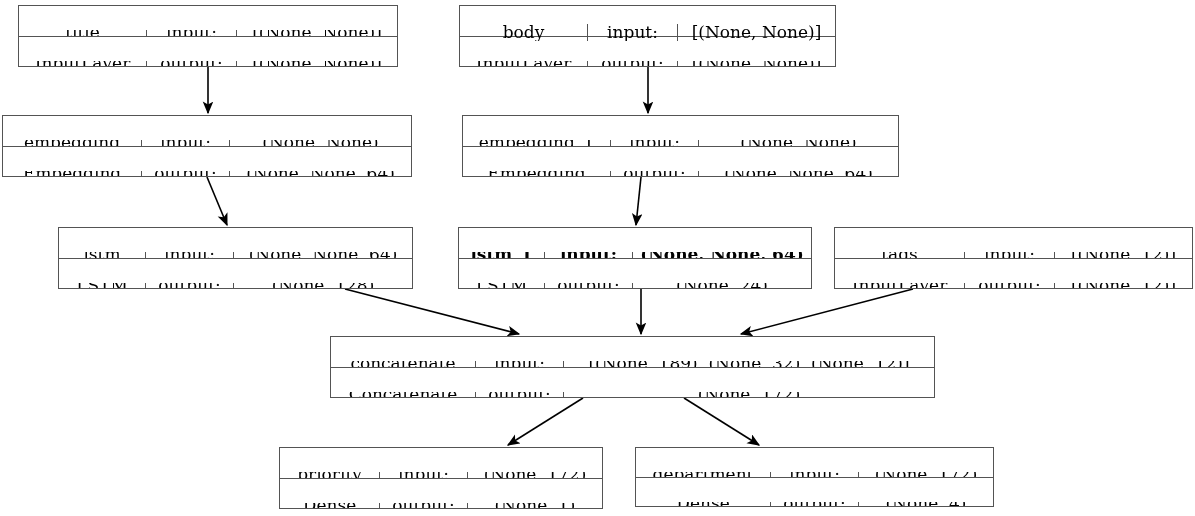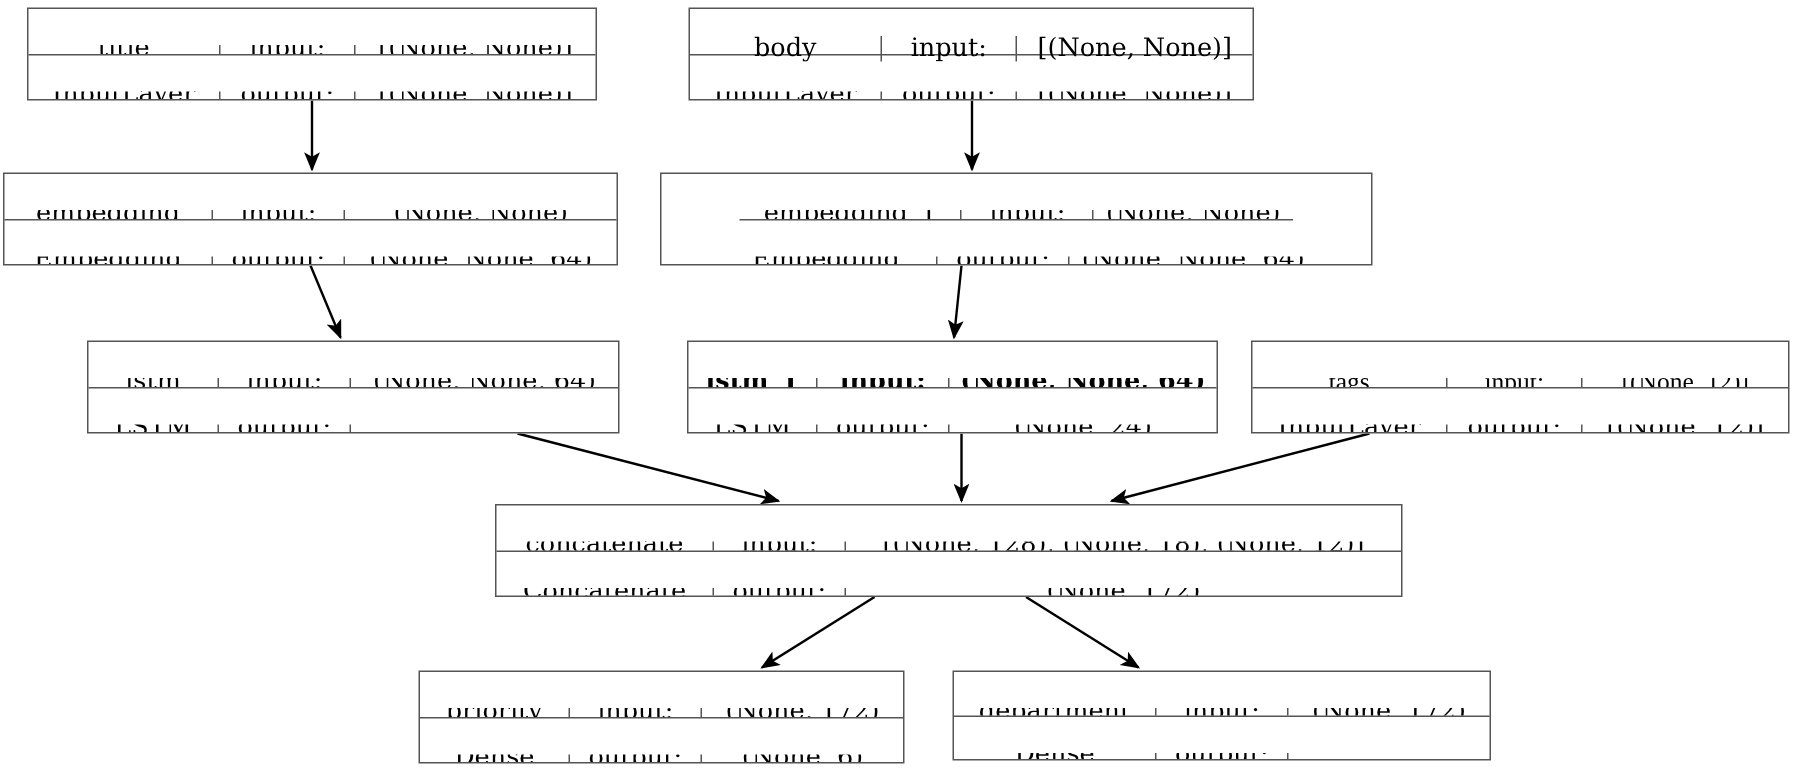--- a/index.html
+++ b/index.html
@@ -109,96 +109,98 @@
           <div class="cell c-name" style="width: 139px; flex: 0 0 139px; border-color: rgb(84, 84, 84);">embedding</div>
           <div class="cell c-io" style="width: 88px; flex: 0 0 88px; border-color: rgb(84, 84, 84);">input:</div>
           <div class="cell c-shape" style="flex: 1 1 auto; border-color: rgb(84, 84, 84);">(None, None)</div>
         </div>
         <div class="row bottom">
           <div class="cell c-name" style="width: 139px; flex: 0 0 139px; border-color: rgb(84, 84, 84);">Embedding</div>
           <div class="cell c-io" style="width: 88px; flex: 0 0 88px; border-color: rgb(84, 84, 84);">output:</div>
           <div class="cell c-shape" style="flex: 1 1 auto; border-color: rgb(84, 84, 84);">(None, None, 64)</div>
         </div>
       </div>
-      <div class="node" style="left: 440px; top: 115px; width: 475px; height: 62px; border-color: rgb(84, 84, 84); align-items: center;">
+      <div class="node" style="left: 462px; top: 115px; width: 437px; height: 62px; border-color: rgb(84, 84, 84);">
         <div class="row top" style="border-color: rgb(84, 84, 84);">
           <div class="cell c-name" style="width: 148px; flex: 0 0 148px; border-color: rgb(84, 84, 84);">embedding_1</div>
           <div class="cell c-io" style="width: 88px; flex: 0 0 88px; border-color: rgb(84, 84, 84);">input:</div>
           <div class="cell c-shape" style="flex: 1 1 auto; border-color: rgb(84, 84, 84);">(None, None)</div>
         </div>
         <div class="row bottom">
           <div class="cell c-name" style="width: 148px; flex: 0 0 148px; border-color: rgb(84, 84, 84);">Embedding</div>
           <div class="cell c-io" style="width: 88px; flex: 0 0 88px; border-color: rgb(84, 84, 84);">output:</div>
           <div class="cell c-shape" style="flex: 1 1 auto; border-color: rgb(84, 84, 84);">(None, None, 64)</div>
         </div>
       </div>
       <div class="node" style="left: 58px; top: 227px; width: 355px; height: 62px; border-color: rgb(84, 84, 84);">
         <div class="row top" style="border-color: rgb(84, 84, 84);">
           <div class="cell c-name" style="width: 87px; flex: 0 0 87px; border-color: rgb(84, 84, 84);">lstm</div>
           <div class="cell c-io" style="width: 88px; flex: 0 0 88px; border-color: rgb(84, 84, 84);">input:</div>
           <div class="cell c-shape" style="flex: 1 1 auto; border-color: rgb(84, 84, 84);">(None, None, 64)</div>
         </div>
         <div class="row bottom">
           <div class="cell c-name" style="width: 87px; flex: 0 0 87px; border-color: rgb(84, 84, 84);">LSTM</div>
           <div class="cell c-io" style="width: 88px; flex: 0 0 88px; border-color: rgb(84, 84, 84);">output:</div>
+          <div class="cell c-shape" style="flex: 1 1 auto; border-color: rgb(84, 84, 84);">(None, 128)</div>
         </div>
       </div>
       <div class="node" style="left: 458px; top: 227px; width: 354px; height: 62px; border-color: rgb(84, 84, 84);">
         <div class="row top" style="border-color: rgb(84, 84, 84); font-weight: bold;">
           <div class="cell c-name" style="width: 86px; flex: 0 0 86px; border-color: rgb(84, 84, 84);">lstm_1</div>
           <div class="cell c-io" style="width: 88px; flex: 0 0 88px; border-color: rgb(84, 84, 84);">input:</div>
           <div class="cell c-shape" style="flex: 1 1 auto; border-color: rgb(84, 84, 84);">(None, None, 64)</div>
         </div>
         <div class="row bottom">
           <div class="cell c-name" style="width: 86px; flex: 0 0 86px; border-color: rgb(84, 84, 84);">LSTM</div>
           <div class="cell c-io" style="width: 88px; flex: 0 0 88px; border-color: rgb(84, 84, 84);">output:</div>
           <div class="cell c-shape" style="flex: 1 1 auto; border-color: rgb(84, 84, 84);">(None, 24)</div>
         </div>
       </div>
       <div class="node" style="left: 834px; top: 227px; width: 359px; height: 62px; border-color: rgb(84, 84, 84);">
-        <div class="row top" style="border-color: rgb(84, 84, 84); font-family: Liberation Serif, serif;">
+        <div class="row top" style="border-color: rgb(84, 84, 84);">
           <div class="cell c-name" style="width: 130px; flex: 0 0 130px; border-color: rgb(84, 84, 84);">tags</div>
           <div class="cell c-io" style="width: 90px; flex: 0 0 90px; border-color: rgb(84, 84, 84);">input:</div>
           <div class="cell c-shape" style="flex: 1 1 auto; border-color: rgb(84, 84, 84);">[(None, 12)]</div>
         </div>
         <div class="row bottom">
           <div class="cell c-name" style="width: 130px; flex: 0 0 130px; border-color: rgb(84, 84, 84);">InputLayer</div>
           <div class="cell c-io" style="width: 90px; flex: 0 0 90px; border-color: rgb(84, 84, 84);">output:</div>
           <div class="cell c-shape" style="flex: 1 1 auto; border-color: rgb(84, 84, 84);">[(None, 12)]</div>
         </div>
       </div>
       <div class="node" style="left: 330px; top: 336px; width: 605px; height: 62px; border-color: rgb(84, 84, 84);">
         <div class="row top" style="border-color: rgb(84, 84, 84);">
           <div class="cell c-name" style="width: 145px; flex: 0 0 145px; border-color: rgb(84, 84, 84);">concatenate</div>
           <div class="cell c-io" style="width: 88px; flex: 0 0 88px; border-color: rgb(84, 84, 84);">input:</div>
-          <div class="cell c-shape" style="flex: 1 1 auto; border-color: rgb(84, 84, 84);">[(None, 128), (None, 18), (None, 12)]</div>
+          <div class="cell c-shape" style="flex: 1 1 auto; border-color: rgb(84, 84, 84);">[(None, 189), (None, 32), (None, 12)]</div>
         </div>
         <div class="row bottom">
           <div class="cell c-name" style="width: 145px; flex: 0 0 145px; border-color: rgb(84, 84, 84);">Concatenate</div>
           <div class="cell c-io" style="width: 88px; flex: 0 0 88px; border-color: rgb(84, 84, 84);">output:</div>
           <div class="cell c-shape" style="flex: 1 1 auto; border-color: rgb(84, 84, 84);">(None, 172)</div>
         </div>
       </div>
       <div class="node" style="left: 279px; top: 447px; width: 324px; height: 62px; border-color: rgb(84, 84, 84);">
         <div class="row top" style="border-color: rgb(84, 84, 84);">
           <div class="cell c-name" style="width: 100px; flex: 0 0 100px; border-color: rgb(84, 84, 84);">priority</div>
           <div class="cell c-io" style="width: 88px; flex: 0 0 88px; border-color: rgb(84, 84, 84);">input:</div>
           <div class="cell c-shape" style="flex: 1 1 auto; border-color: rgb(84, 84, 84);">(None, 172)</div>
         </div>
         <div class="row bottom">
           <div class="cell c-name" style="width: 100px; flex: 0 0 100px; border-color: rgb(84, 84, 84);">Dense</div>
           <div class="cell c-io" style="width: 88px; flex: 0 0 88px; border-color: rgb(84, 84, 84);">output:</div>
-          <div class="cell c-shape" style="flex: 1 1 auto; border-color: rgb(84, 84, 84);">(None, 6)</div>
+          <div class="cell c-shape" style="flex: 1 1 auto; border-color: rgb(84, 84, 84);">(None, 1)</div>
         </div>
       </div>
       <div class="node" style="left: 635px; top: 447px; width: 359px; height: 60px; border-color: rgb(84, 84, 84);">
         <div class="row top" style="border-color: rgb(84, 84, 84);">
           <div class="cell c-name" style="width: 135px; flex: 0 0 135px; border-color: rgb(84, 84, 84);">department</div>
           <div class="cell c-io" style="width: 88px; flex: 0 0 88px; border-color: rgb(84, 84, 84);">input:</div>
           <div class="cell c-shape" style="flex: 1 1 auto; border-color: rgb(84, 84, 84);">(None, 172)</div>
         </div>
         <div class="row bottom">
           <div class="cell c-name" style="width: 135px; flex: 0 0 135px; border-color: rgb(84, 84, 84);">Dense</div>
           <div class="cell c-io" style="width: 88px; flex: 0 0 88px; border-color: rgb(84, 84, 84);">output:</div>
+          <div class="cell c-shape" style="flex: 1 1 auto; border-color: rgb(84, 84, 84);">(None, 4)</div>
         </div>
       </div>
     </div>
 </div>
 
 </body></html>

